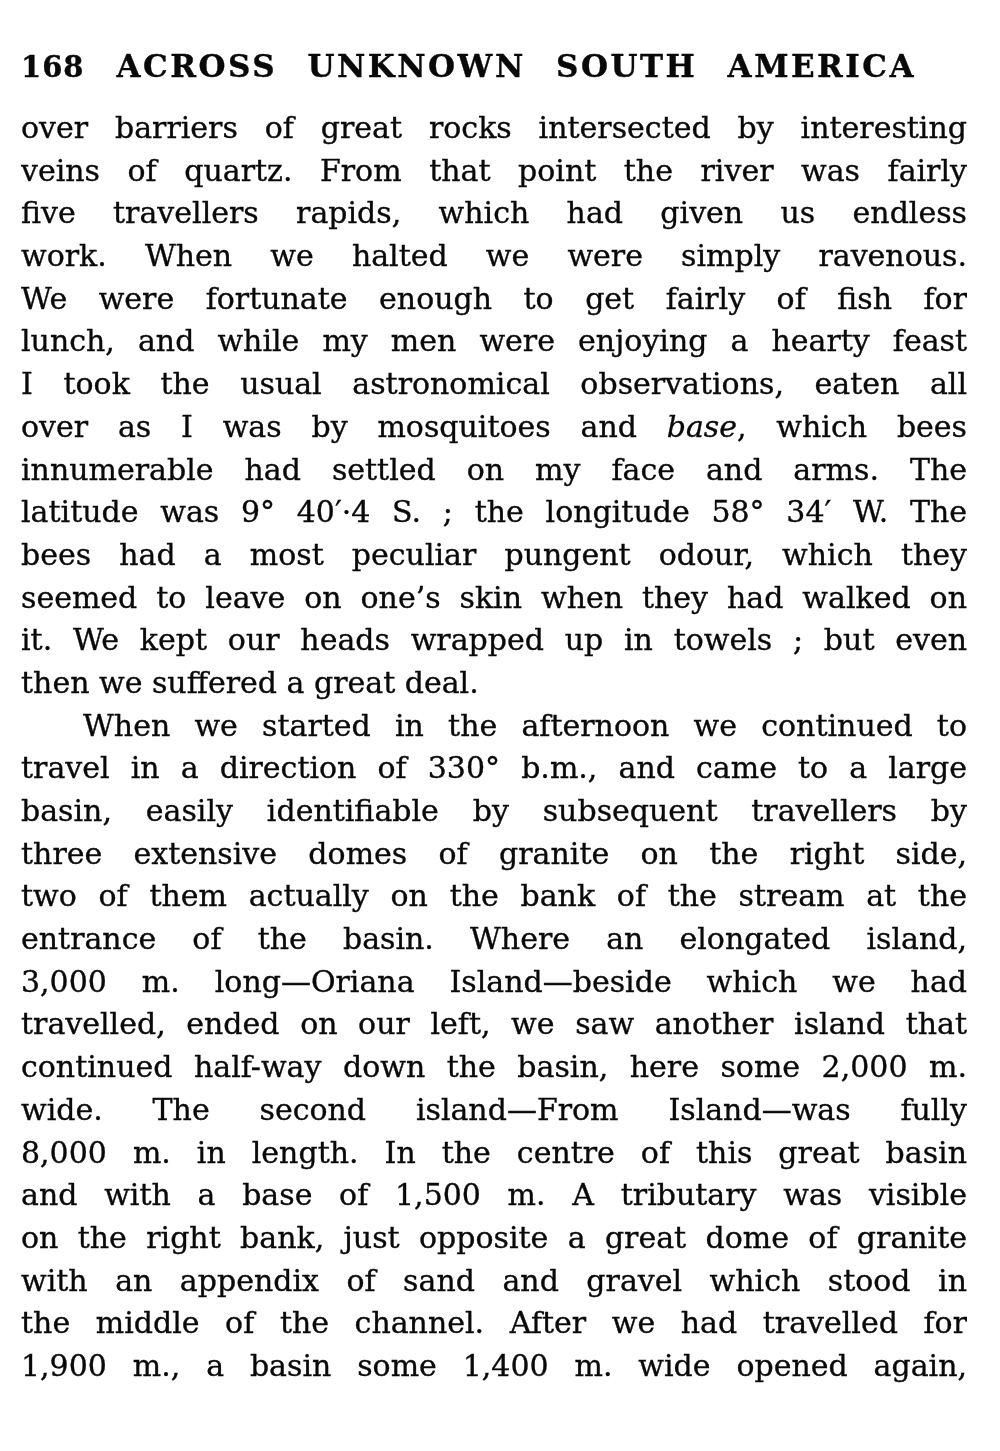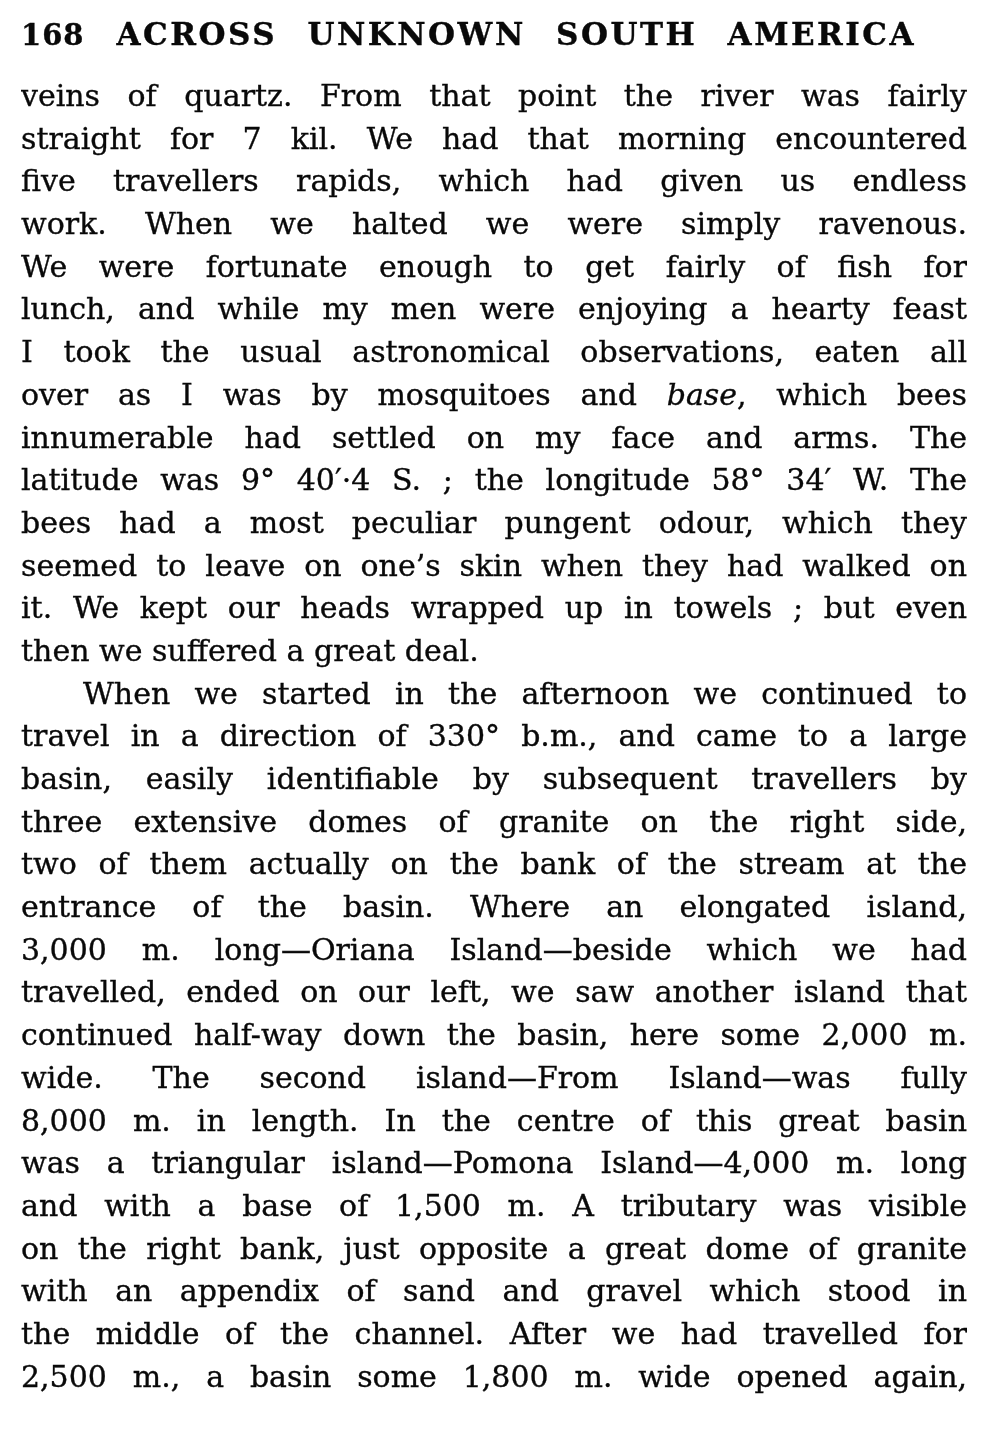--- a/index.html
+++ b/index.html
@@ -25,20 +25,21 @@
   }
   .folio {
     font-size: 29px;
     letter-spacing: 1px;
   }
   .running-title {
     margin-left: 32px;
     font-size: 31px;
     letter-spacing: 2.5px;
     word-spacing: 17px;
+    margin-top: 32px;
   }
   .body-text {
     margin-top: 23px;
     font-size: 30px;
   }
   .para { margin: 0; }
   .ln {
     line-height: 42.7px;
     height: 42.7px;
     text-align: justify;
@@ -58,22 +59,22 @@
 <div class="page">
 
   <header class="running-head">
     <span class="folio">168</span>
     <span class="running-title">ACROSS UNKNOWN SOUTH AMERICA</span>
   </header>
 
   <main class="body-text">
 
     <div class="para">
+      <div class="ln">over barriers of great rocks intersected by interesting</div>
       <div class="ln">veins of quartz.  From that point the river was fairly</div>
-      <div class="ln">straight for 7 kil.  We had that morning encountered</div>
       <div class="ln">five travellers rapids, which had given us endless</div>
       <div class="ln">work.  When we halted we were simply ravenous.</div>
       <div class="ln">We were fortunate enough to get fairly of fish for</div>
       <div class="ln">lunch, and while my men were enjoying a hearty feast</div>
       <div class="ln">I took the usual astronomical observations, eaten all</div>
       <div class="ln"><span>over as I was by mosquitoes and </span><em>base</em><span>, which bees</span></div>
       <div class="ln">innumerable had settled on my face and arms.  The</div>
       <div class="ln">latitude was 9° 40′·4 S. ; the longitude 58° 34′ W.  The</div>
       <div class="ln">bees had a most peculiar pungent odour, which they</div>
       <div class="ln">seemed to leave on one’s skin when they had walked on</div>
@@ -86,22 +87,21 @@
       <div class="ln">travel in a direction of 330° b.m., and came to a large</div>
       <div class="ln">basin, easily identifiable by subsequent travellers by</div>
       <div class="ln">three extensive domes of granite on the right side,</div>
       <div class="ln">two of them actually on the bank of the stream at the</div>
       <div class="ln">entrance of the basin.  Where an elongated island,</div>
       <div class="ln">3,000 m. long—Oriana Island—beside which we had</div>
       <div class="ln">travelled, ended on our left, we saw another island that</div>
       <div class="ln">continued half-way down the basin, here some 2,000 m.</div>
       <div class="ln">wide.  The second island—From Island—was fully</div>
       <div class="ln">8,000 m. in length.  In the centre of this great basin</div>
-      <div class="ln">was a triangular island—Pomona Island—4,000 m. long</div>
       <div class="ln">and with a base of 1,500 m.  A tributary was visible</div>
       <div class="ln">on the right bank, just opposite a great dome of granite</div>
       <div class="ln">with an appendix of sand and gravel which stood in</div>
       <div class="ln">the middle of the channel.  After we had travelled for</div>
-      <div class="ln">2,500 m., a basin some 1,800 m. wide opened again,</div>
+      <div class="ln">1,900 m., a basin some 1,400 m. wide opened again,</div>
     </div>
 
   </main>
 </div>
 
 </body></html>

